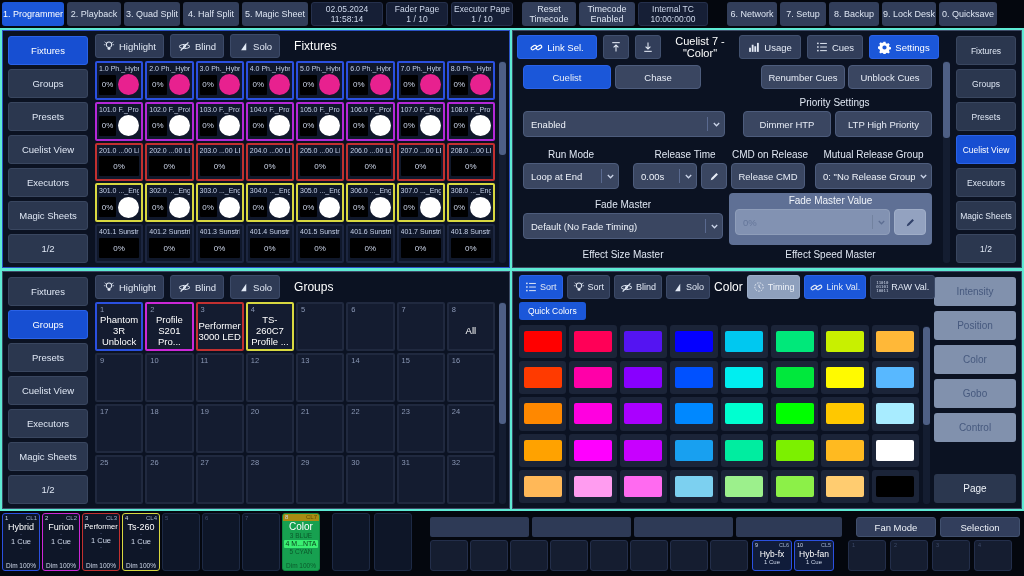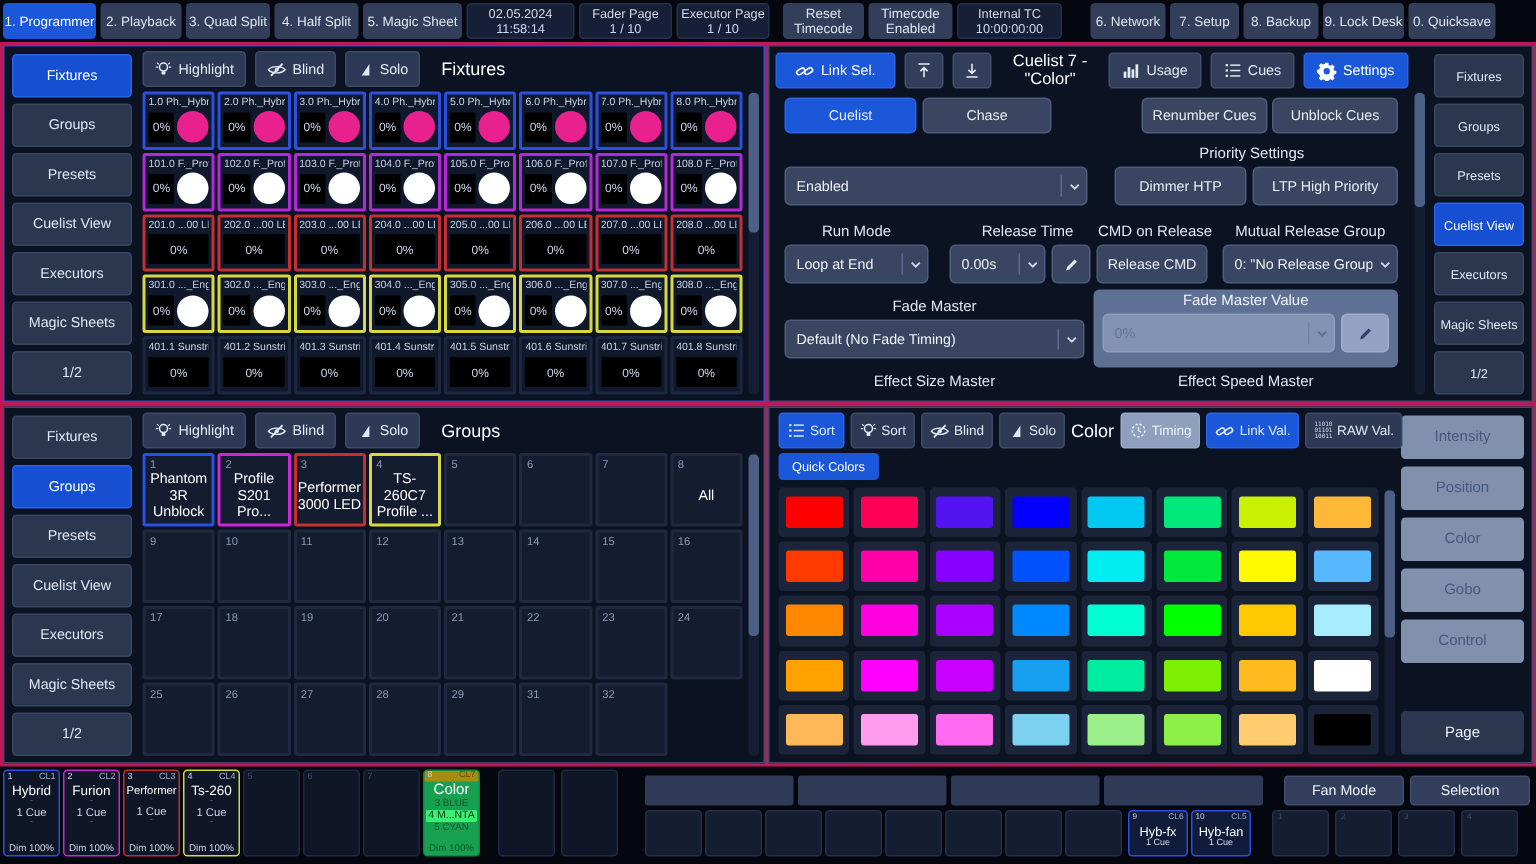--- a/index.html
+++ b/index.html
@@ -1,16 +1,16 @@
 <!DOCTYPE html>
 <html><head>
 <meta charset="utf-8">
 <style>
   html,body{margin:0;padding:0;background:#04070e;}
-  #stage{position:relative;width:1024px;height:576px;background:#be185d;overflow:hidden;
+  #stage{position:relative;width:1024px;height:576px;background:#5eead4;overflow:hidden;
          font-family:"Liberation Sans",sans-serif;color:#e8edf7;-webkit-font-smoothing:antialiased;}
   
   #topbar{position:absolute;left:0;top:0;width:1024px;height:28px;display:flex;align-items:center;gap:3px;padding:2px 2px;box-sizing:border-box;background:#04070e;}
   .tb{height:24px;border-radius:3px;background:#323e5a;display:flex;flex-direction:column;align-items:center;justify-content:center;
       font-size:9px;line-height:10px;color:#dde5f2;text-align:center;flex:0 0 auto;box-sizing:border-box;}
   .tb.act{background:#1b57d9;color:#fff;}
   .tb.info{background:#161f36;border:1px solid #25304c;font-size:8.5px;color:#cfd9ec;}
   
   .window{position:absolute;background:#0b1222;border:1px solid #3e4a66;box-sizing:border-box;display:flex;padding:2px;}
   #win-fixtures{left:2px;top:30px;width:508px;height:238px;border-color:#2c51c4;}
@@ -787,20 +787,23 @@
           <div class="gc">
             <div class="n">27</div>
           </div>
           <div class="gc">
             <div class="n">28</div>
           </div>
           <div class="gc">
             <div class="n">29</div>
           </div>
           <div class="gc">
+            <div class="n">30</div>
+          </div>
+          <div class="gc">
             <div class="n">31</div>
           </div>
           <div class="gc">
             <div class="n">32</div>
           </div>
         </div>
       <div class="vscroll">
           <div class="vthumb" style="height:60%"></div>
         </div>
     </div>

